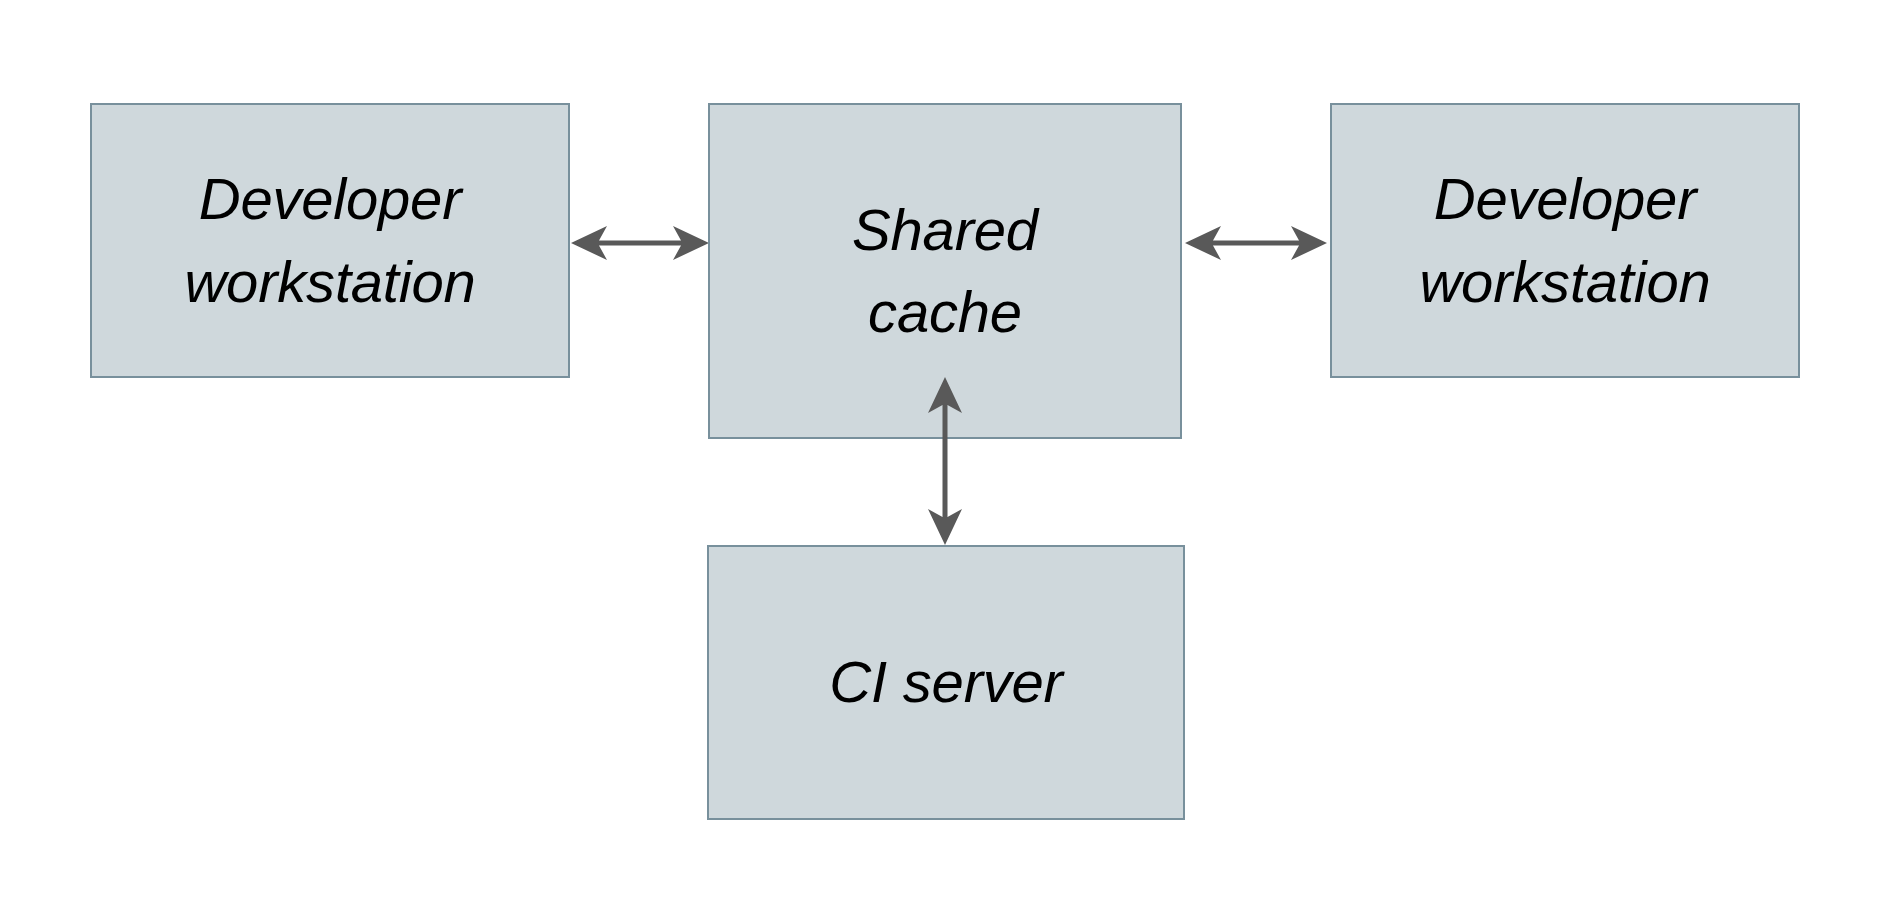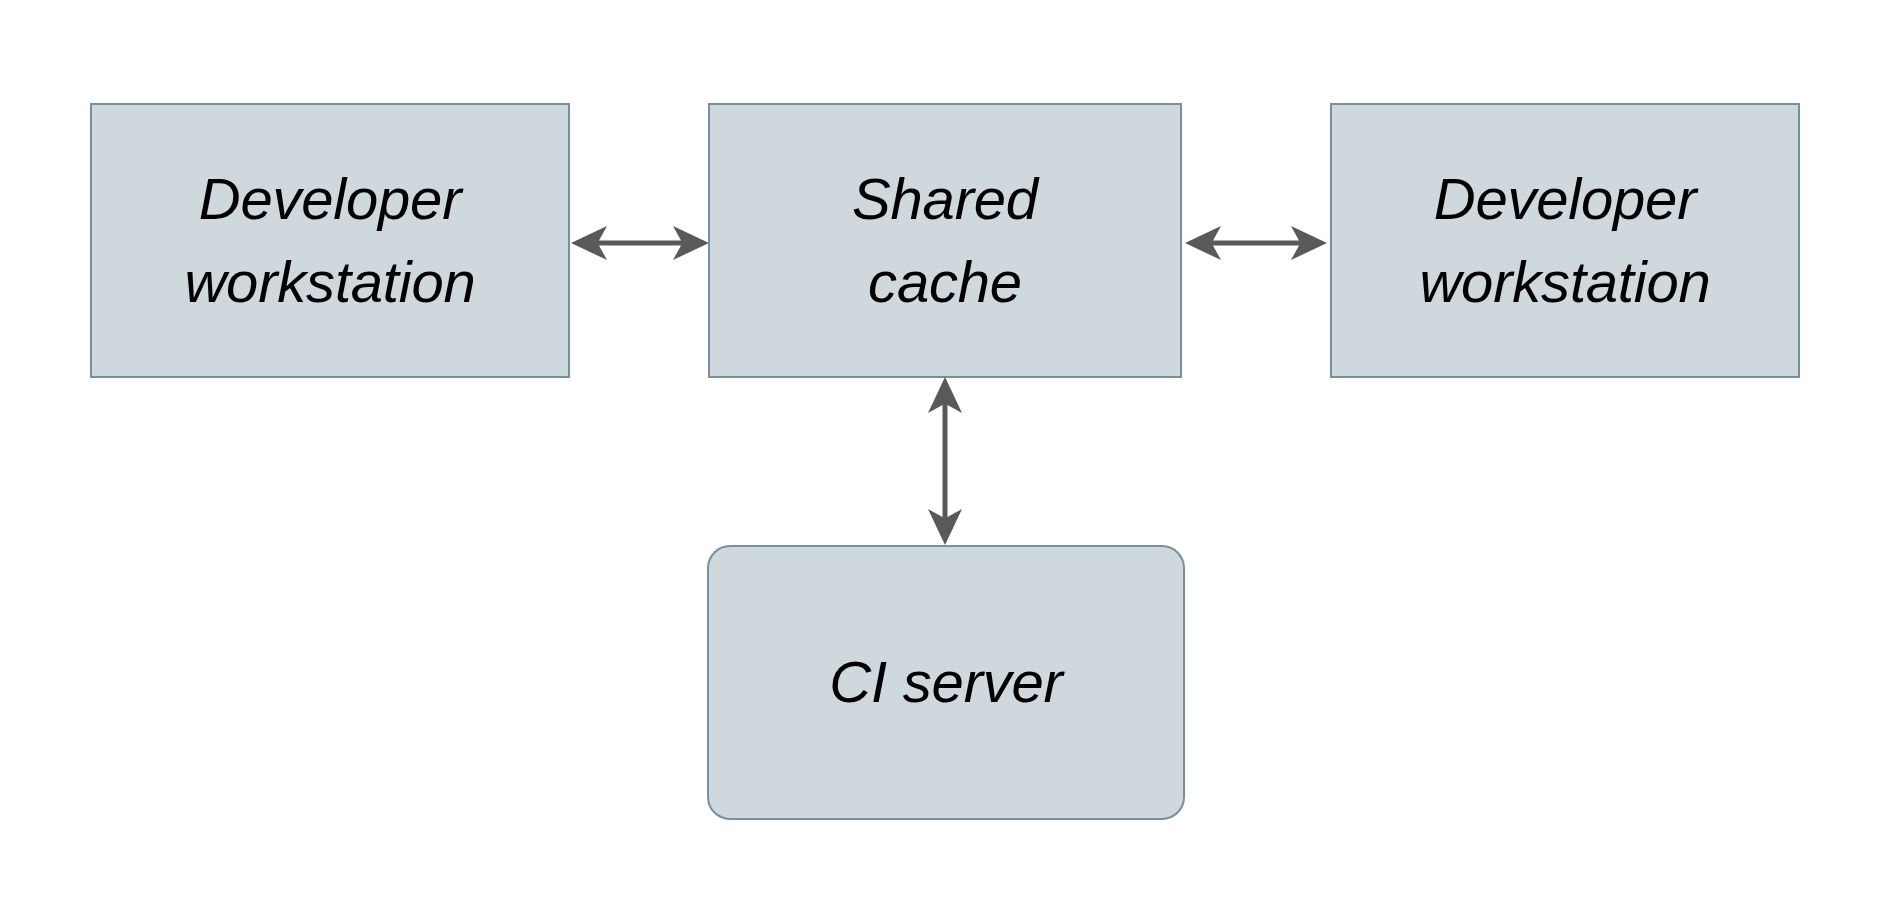--- a/index.html
+++ b/index.html
@@ -36,23 +36,23 @@
     font-size: 58px;
     line-height: 1.42;
     color: #000000;
     letter-spacing: -0.2px;
     font-weight: 400;
     white-space: pre-line;
     padding: 0 6px;
   }
   
   #node-dev-left  { left: 90px;   top: 103px; width: 480px; height: 275px; }
-  #node-cache     { left: 708px;  top: 103px; width: 474px; height: 275px; }
+  #node-cache     { left: 708px;  top: 103px; width: 474px; height: 336px; }
   #node-dev-right { left: 1330px; top: 103px; width: 470px; height: 275px; }
-  #node-ci        { left: 707px;  top: 545px; width: 478px; height: 275px; border-radius: 23px; }
+  #node-ci        { left: 707px;  top: 545px; width: 478px; height: 275px; }
 
   .connector {
     position: absolute;
     pointer-events: none;
   }
   #edge-left-cache  { left: 568px;  top: 212px; width: 144px; height: 62px; }
   #edge-cache-right { left: 1180px; top: 212px; width: 152px; height: 62px; }
   #edge-cache-ci    { left: 914px;  top: 373px; width: 62px;  height: 176px; }
 </style>
 </head>

